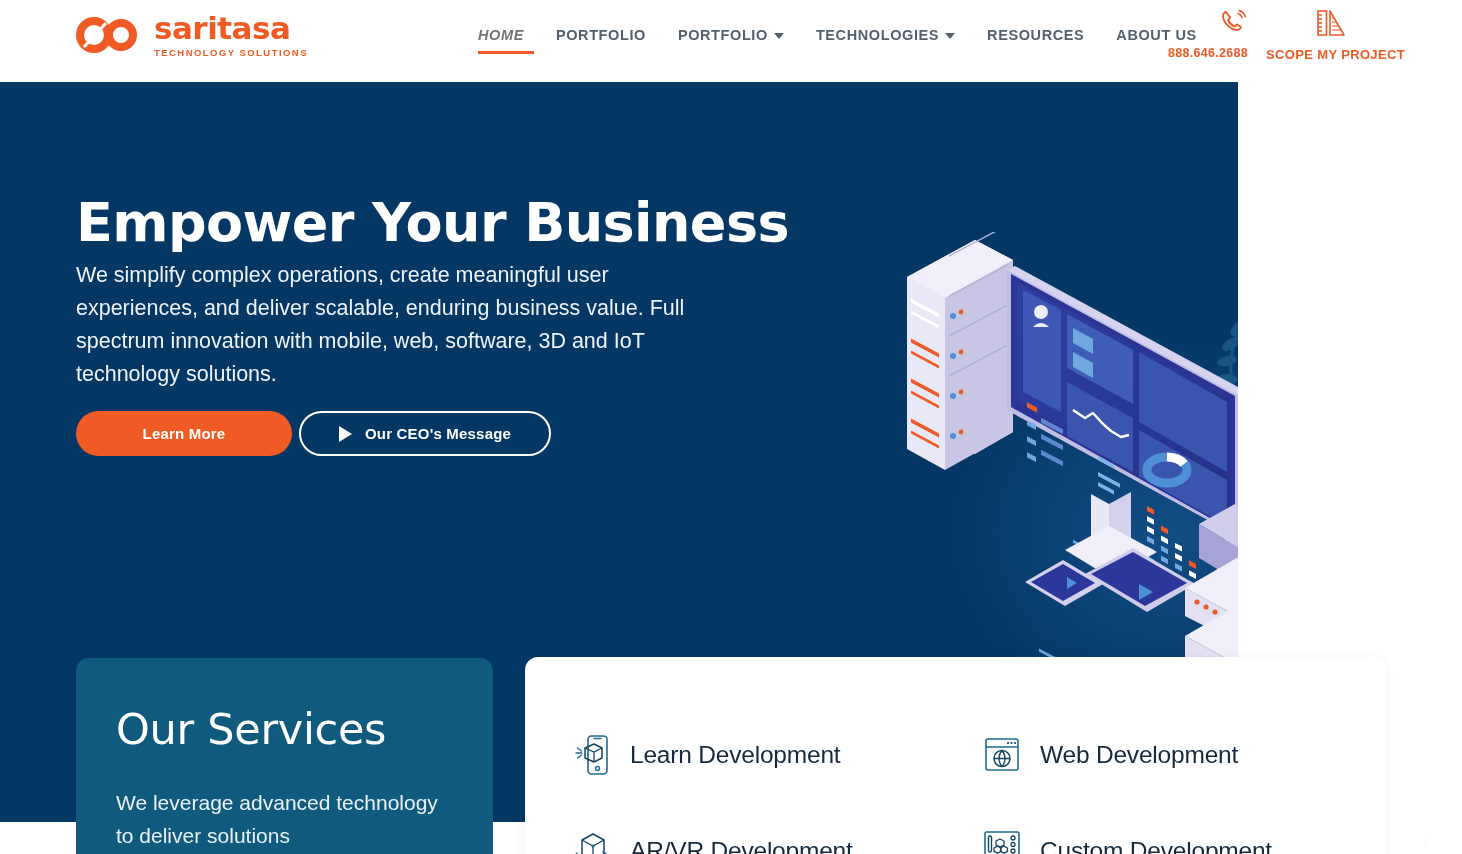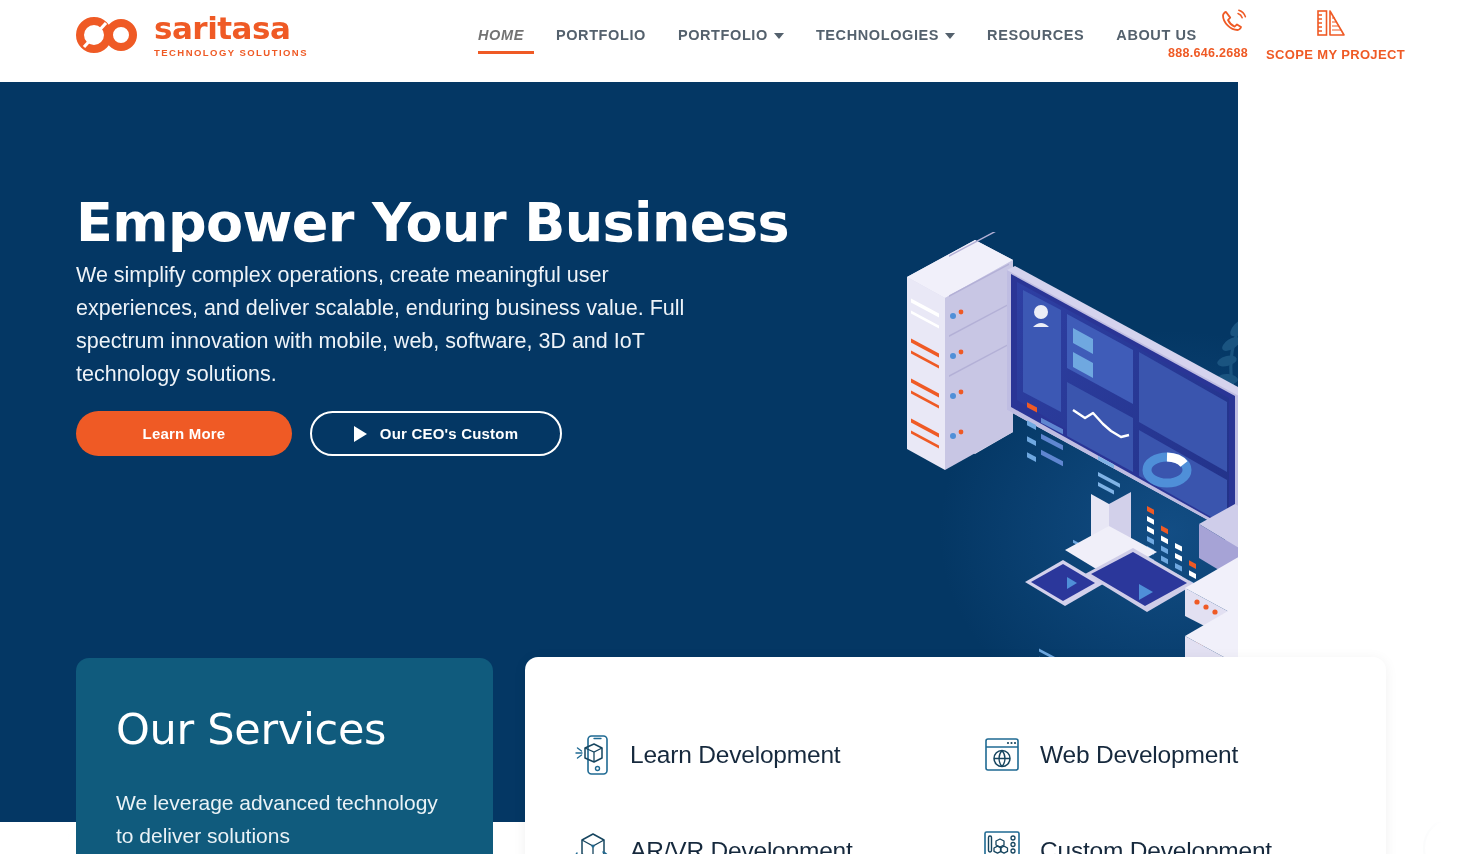--- a/index.html
+++ b/index.html
@@ -71,21 +71,21 @@
   }
   .hero-title {
     position:absolute; left:76px; top:113px;
     font-size:54px; font-weight:700; color:#ffffff; letter-spacing:-0.6px; line-height:1.05;
     font-family:"DejaVu Sans", sans-serif;
   }
   .hero-sub {
     position:absolute; left:76px; top:177px; width:620px;
     font-size:21.5px; color:#eef3f8; line-height:33px; font-weight:400;
   }
-  .btn-row { position:absolute; left:76px; top:329px; display:flex; gap:18px; align-items:center; }
+  .btn-row { position:absolute; left:76px; top:329px; display:flex; gap:7px; align-items:center; }
   .btn-primary {
     background:#ef5a25; color:#ffffff; font-size:15px; font-weight:700;
     border-radius:24px; height:45px; width:216px;
     display:flex; align-items:center; justify-content:center; cursor:pointer;
     letter-spacing:0.2px;
   }
   .btn-ghost {
     border:2px solid #ffffff; color:#ffffff; font-size:15px; font-weight:700;
     border-radius:24px; height:45px; width:252px; background:transparent;
     display:flex; align-items:center; justify-content:center; gap:13px; cursor:pointer;
@@ -223,21 +223,21 @@
   <section class="hero">
     <div class="hero-glow"></div>
 
     <h1 class="hero-title">Empower Your Business</h1>
     <p class="hero-sub">We simplify complex operations, create meaningful user experiences, and deliver scalable, enduring business value. Full spectrum innovation with mobile, web, software, 3D and IoT technology solutions.</p>
 
     <div class="btn-row">
       <div class="btn-primary">Learn More</div>
       <div class="btn-ghost">
         <span class="play-tri"></span>
-        <span>Our CEO's Custom</span>
+        <span>Our CEO's Message</span>
       </div>
     </div>
 
     <div class="badge">
       <svg width="190" height="190" viewBox="0 0 190 190" style="position:absolute;left:0;top:0">
         <g fill="#1a5480">
           <g id="leafL">
             <path d="M95 178 c-30 0 -58 -22 -68 -52 -9 -28 -3 -60 14 -82" fill="none" stroke="#1a5480" stroke-width="3.2"></path>
           </g>
           <g>

